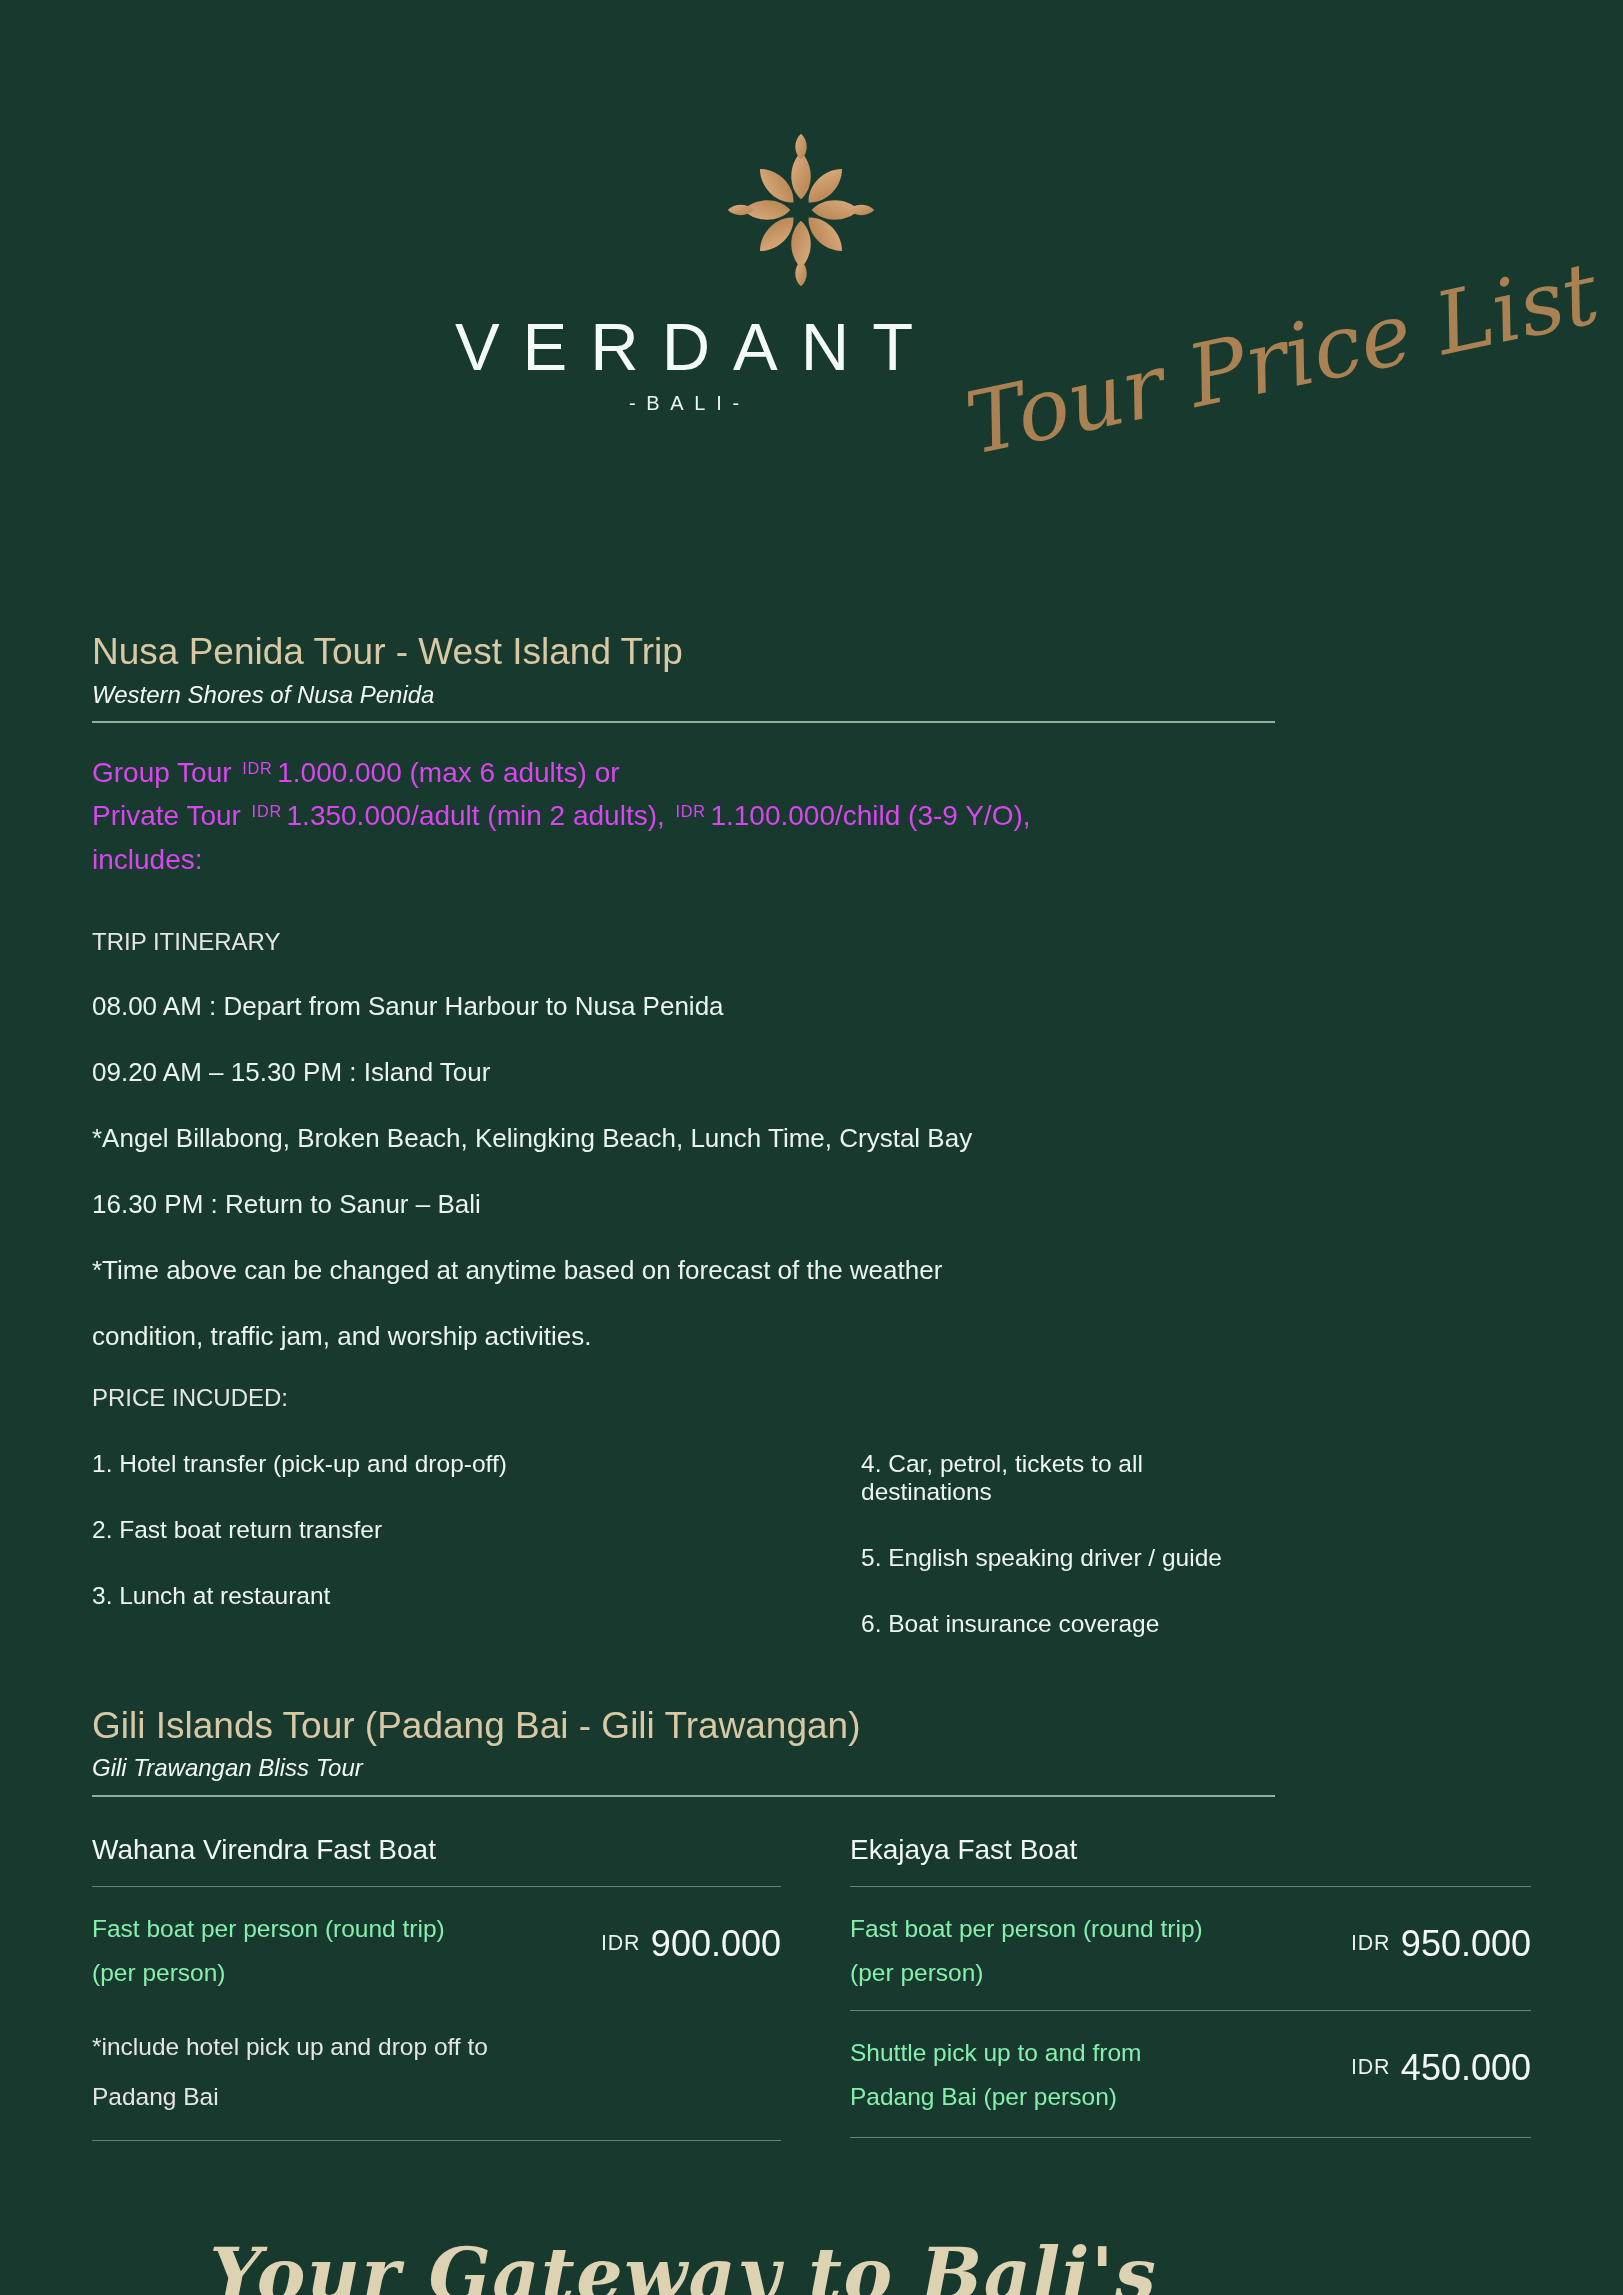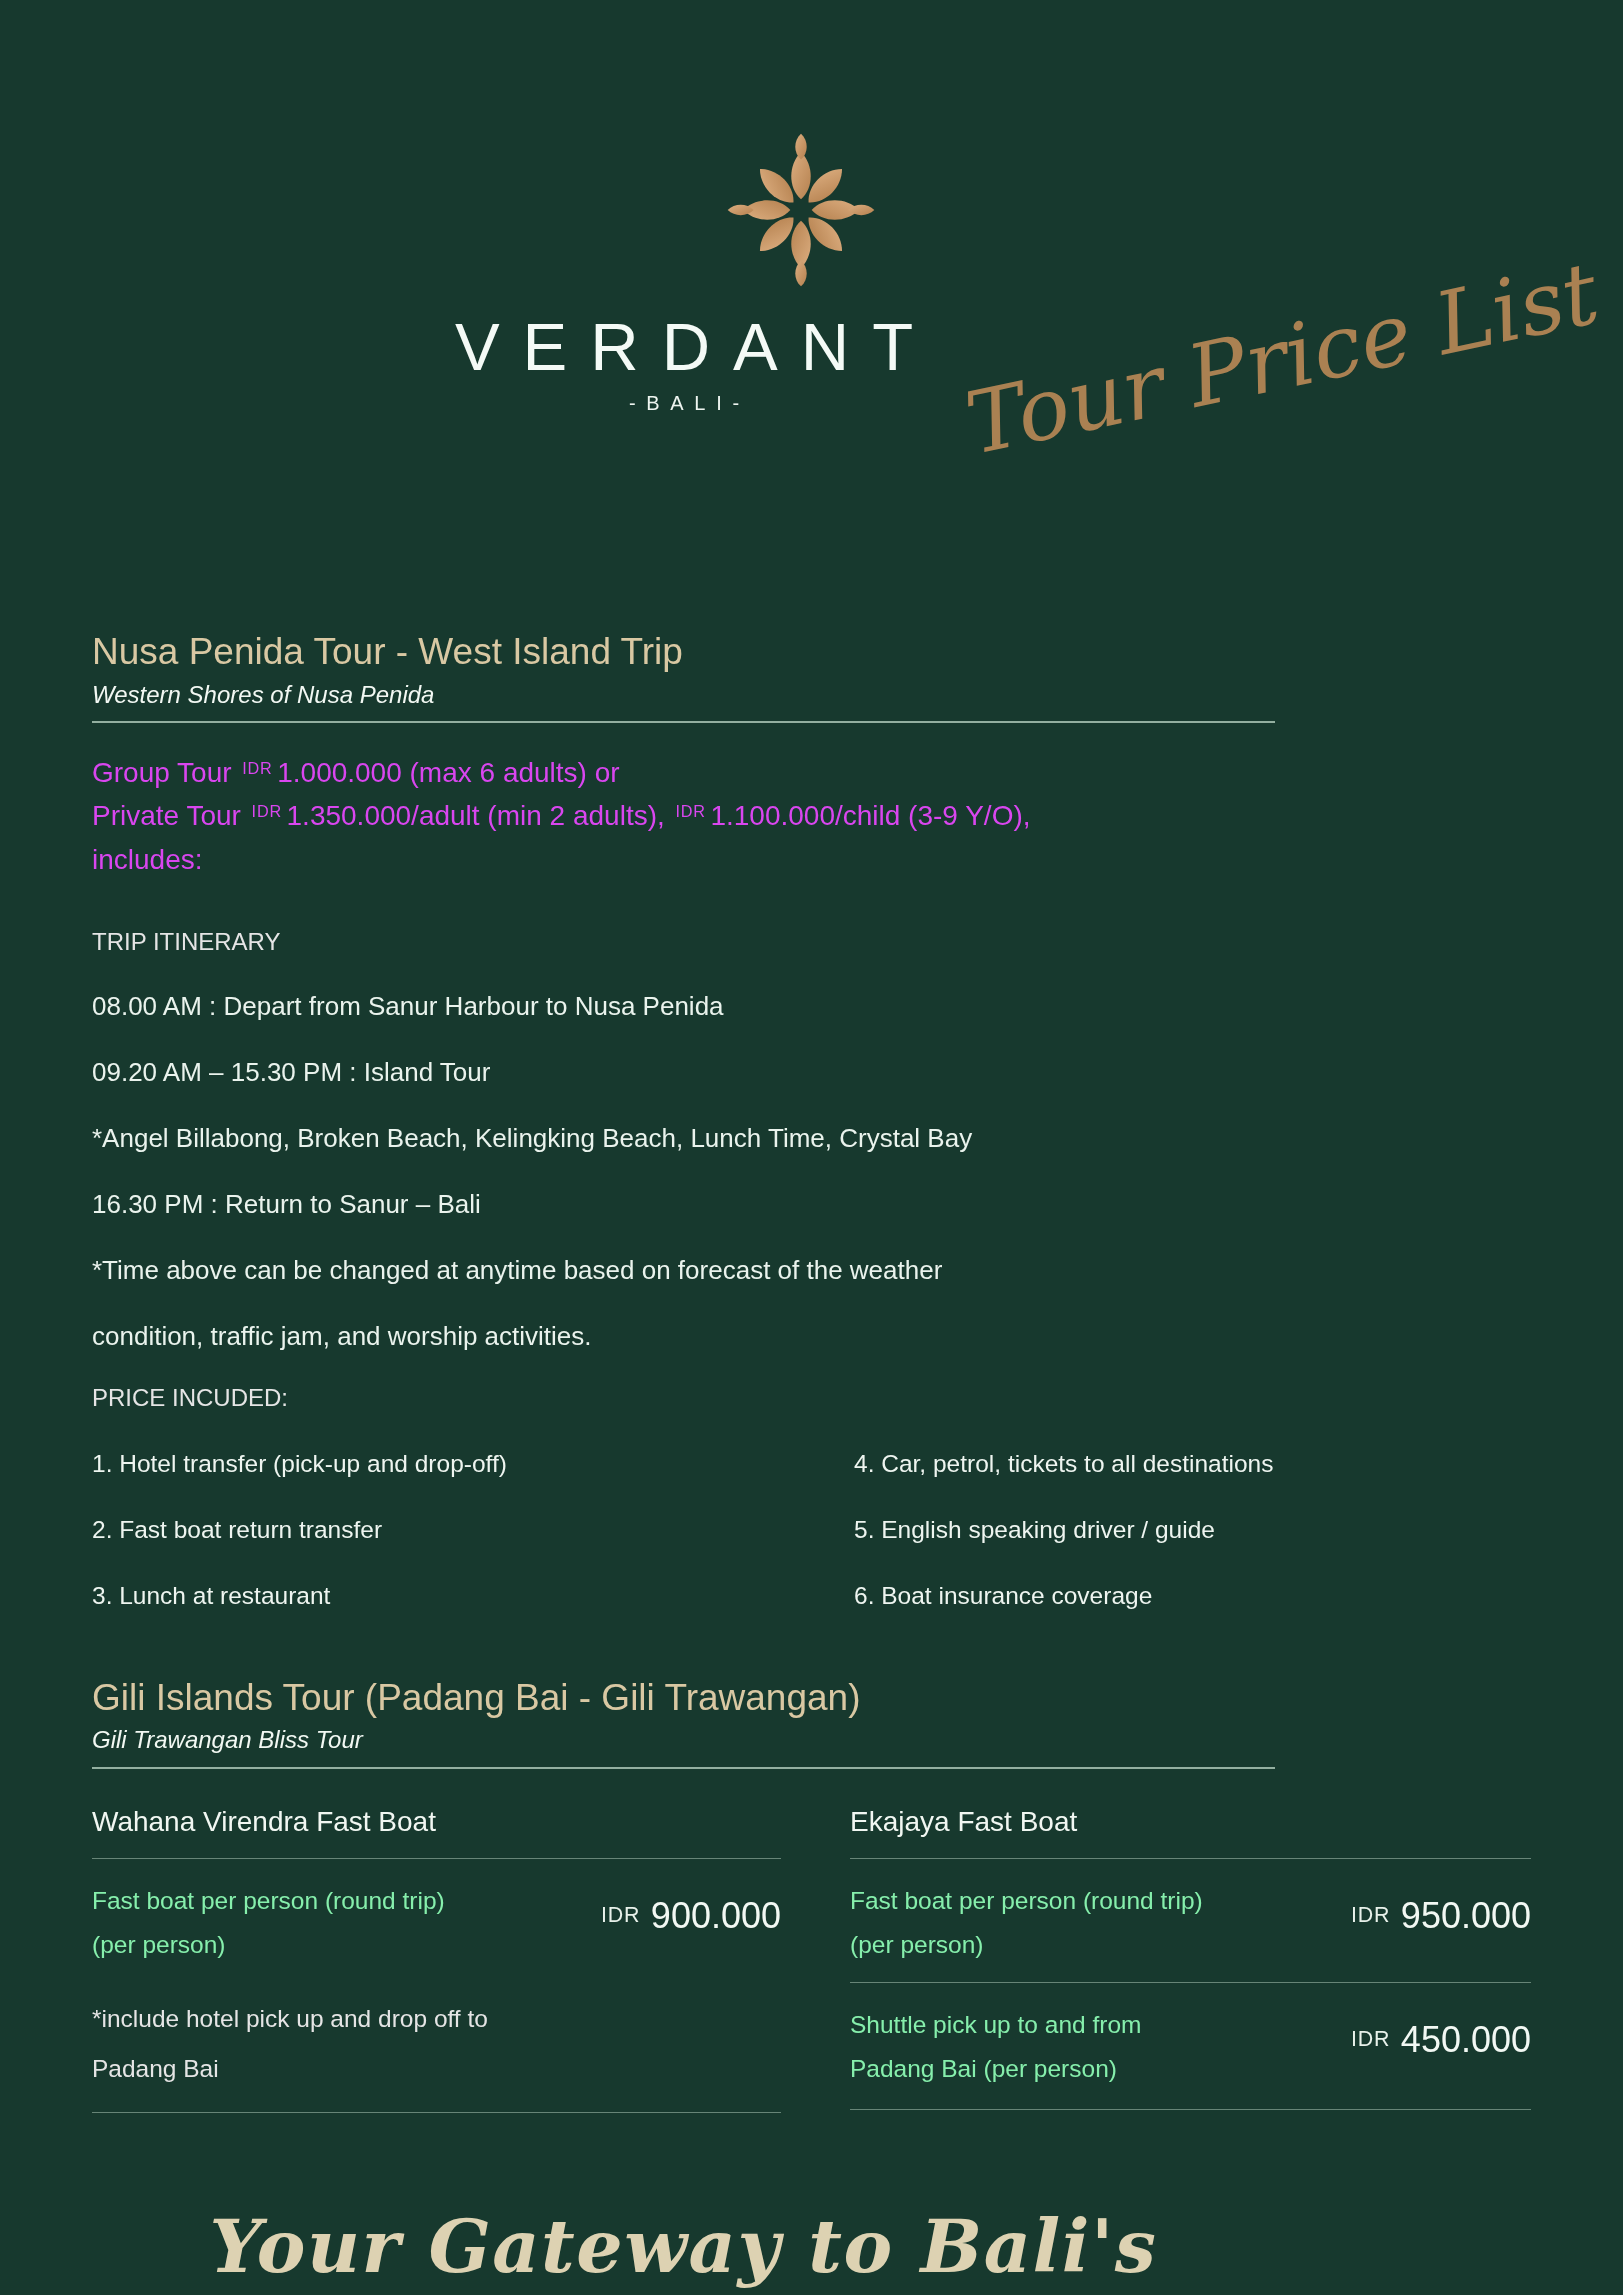--- a/index.html
+++ b/index.html
@@ -50,21 +50,21 @@
   .pricing p { margin: 0; }
   .idr-sup {
     font-size: 0.58em; position: relative; top: -0.5em;
     margin: 0 4.6px 0 10.7px; letter-spacing: 0.8px;
   }
 
   .mini-label { margin: 46px 0 0; font-size: 24px; color: #e5e5e5; }
   .itinerary p { margin: 35px 0 0; font-size: 26px; color: #eaf3ed; }
   .tan { color: #e5e5e5; }
 
-  .included { display: grid; grid-template-columns: 758px 1fr; column-gap: 4px; }
+  .included { display: grid; grid-template-columns: 758px 1fr; column-gap: 11px; }
   .included p { margin: 38px 0 0; font-size: 24.5px; color: #eef5f0; }
 
   
   .boats { display: grid; grid-template-columns: 689px 681px; column-gap: 69px; }
   .boat-col h3 { margin: 37px 0 0; font-size: 28px; font-weight: 400; color: #f1f7f2; }
   .col-rule { height: 1.5px; background: #a9c4b4; opacity: .55; margin: 20px 0 0; border: 0; }
   .price-row { display: flex; justify-content: space-between; align-items: flex-start; margin-top: 20px; }
   .row-label { font-size: 24.5px; line-height: 1.78; color: #86efac; }
   .price { display: flex; align-items: center; gap: 10.7px; margin-top: 15.3px; white-space: nowrap; }
   .price .cur { font-size: 21.4px; color: #e8f1ea; letter-spacing: 0.8px; }

